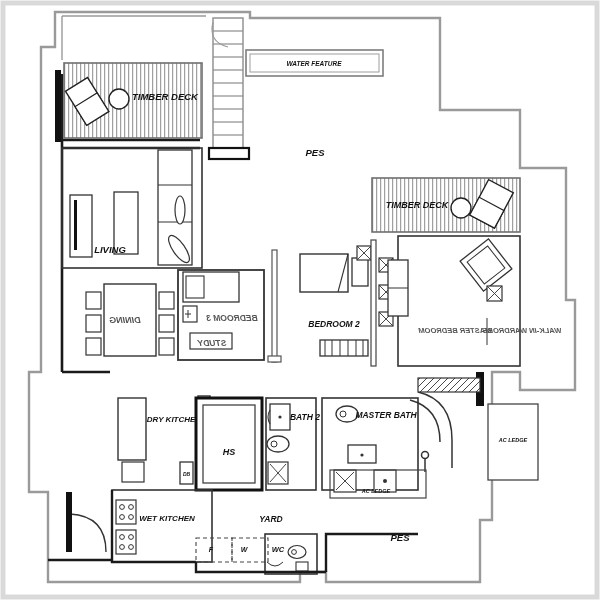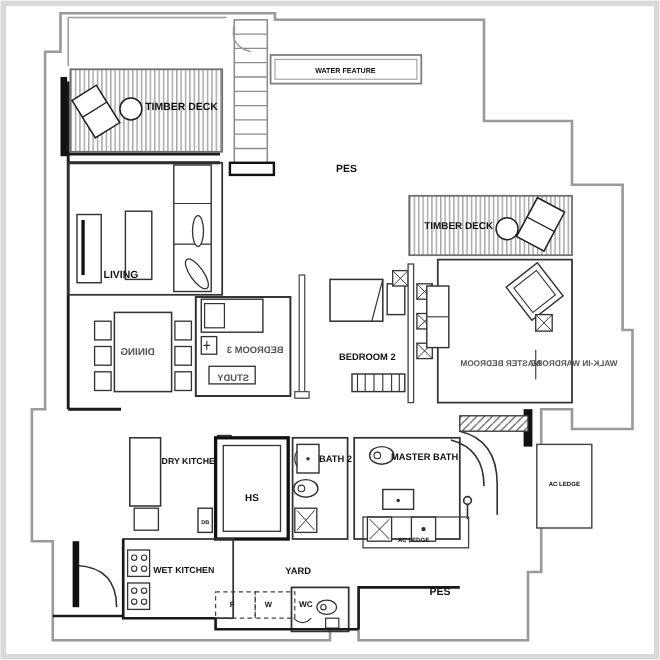--- a/index.html
+++ b/index.html
@@ -1,18 +1,18 @@
 <!DOCTYPE html>
 <html><head>
 <meta charset="utf-8">
 <style>
   html,body{margin:0;padding:0;background:#ffffff;}
   body{width:600px;height:600px;overflow:hidden;
        font-family:"Liberation Sans",sans-serif;}
-  #plan{position:relative;width:600px;height:600px;background:#fff;}
+  #plan{position:relative;width:600px;height:600px;background:#fff;font-style:italic;}
   svg{display:block;}
   .lbl{font-family:"Liberation Sans",sans-serif;font-weight:bold;fill:#111;}
   .mir{font-family:"Liberation Sans",sans-serif;font-weight:bold;fill:#555;}
 </style>
 </head>
 <body>
 
 <div id="plan">
 <svg width="600" height="600" viewBox="0 0 600 600">
 

